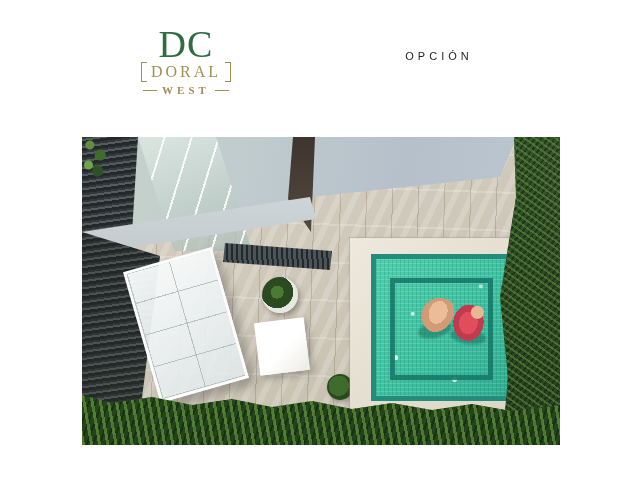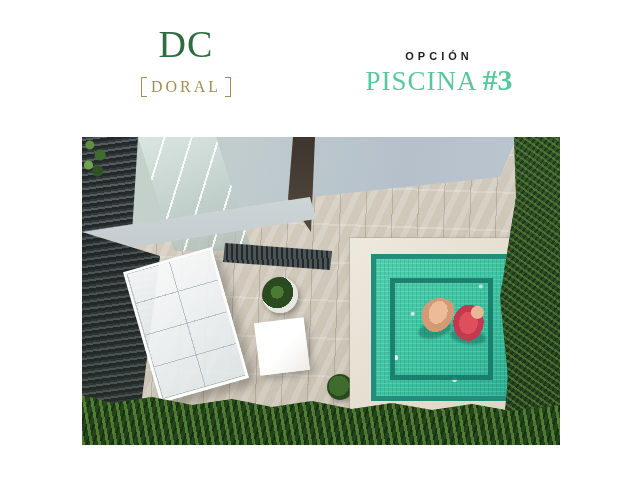--- a/index.html
+++ b/index.html
@@ -2,31 +2,31 @@
 <html><head>
 <meta charset="utf-8">
 <style>
   * { margin:0; padding:0; box-sizing:border-box; }
   html,body { width:640px; height:480px; background:#fff; font-family:"Liberation Sans", sans-serif; }
   .page { position:relative; width:640px; height:480px; background:#ffffff; overflow:hidden; }
 
   
   .logo { position:absolute; left:132px; top:26px; width:108px; text-align:center; }
   .logo-dc { font-family:"Liberation Serif", serif; font-size:38px; line-height:36px; color:#2f6d40; letter-spacing:1px; }
-  .logo-doral-row { display:flex; align-items:center; justify-content:center; gap:4px; margin-top:15px; }
+  .logo-doral-row { display:flex; align-items:center; justify-content:center; gap:4px; margin-top:0; }
   .bracket { width:6px; height:20px; }
   .bracket.left  { border-left:1px solid #a28e52; border-top:1px solid #a28e52; border-bottom:1px solid #a28e52; }
   .bracket.right { border-right:1px solid #a28e52; border-top:1px solid #a28e52; border-bottom:1px solid #a28e52; }
   .logo-doral { font-family:"Liberation Serif", serif; font-size:16px; color:#a28e52; letter-spacing:3px; font-weight:500; }
   .logo-west-row { display:flex; align-items:center; justify-content:center; gap:5px; margin-top:2px; }
   .west-line { width:14px; height:1px; background:#a28e52; }
   .logo-west { font-family:"Liberation Serif", serif; font-size:11px; color:#a28e52; letter-spacing:4px; font-weight:600; }
 
   .option { position:absolute; left:350px; top:50px; width:178px; text-align:center; }
-  .option-kicker { font-size:11px; font-weight:bold; letter-spacing:4px; color:#1e1e1e; }
+  .option-kicker { font-size:11px; font-weight:normal; letter-spacing:4px; color:#1e1e1e; }
   .option-title-row { font-family:"Liberation Serif", serif; color:#58c89c; margin-top:1px; white-space:nowrap; }
   .option-title { font-size:27px; letter-spacing:1px; }
   .option-number { font-size:30px; font-weight:bold; margin-left:5px; }
 
   
   .photo { position:absolute; left:82px; top:137px; width:478px; height:308px; overflow:hidden; background:#d0c8ba; }
   .photo > div { position:absolute; }
 
   .patio { left:0; top:0; width:478px; height:308px;
     background:
@@ -133,27 +133,29 @@
 
 <div class="page">
 
   <div class="logo">
     <div class="logo-dc">DC</div>
     <div class="logo-doral-row">
       <span class="bracket left"></span>
       <span class="logo-doral">DORAL</span>
       <span class="bracket right"></span>
     </div>
+    <div class="logo-west-row">
+      <span class="west-line"></span>
+      <span class="logo-west">WEST</span>
+      <span class="west-line"></span>
+    </div>
   </div>
 
   <div class="option">
     <div class="option-kicker">OPCIÓN</div>
-    <div class="option-title-row">
-      <span class="option-title">PISCINA</span><span class="option-number">#3</span>
-    </div>
   </div>
 
   <div class="photo">
     <div class="patio"></div>
 
     <div class="building"></div>
     <div class="slate-top"></div>
     <div class="foliage-topleft"></div>
     <div class="skylight"></div>
     <div class="dark-wedge"></div>

